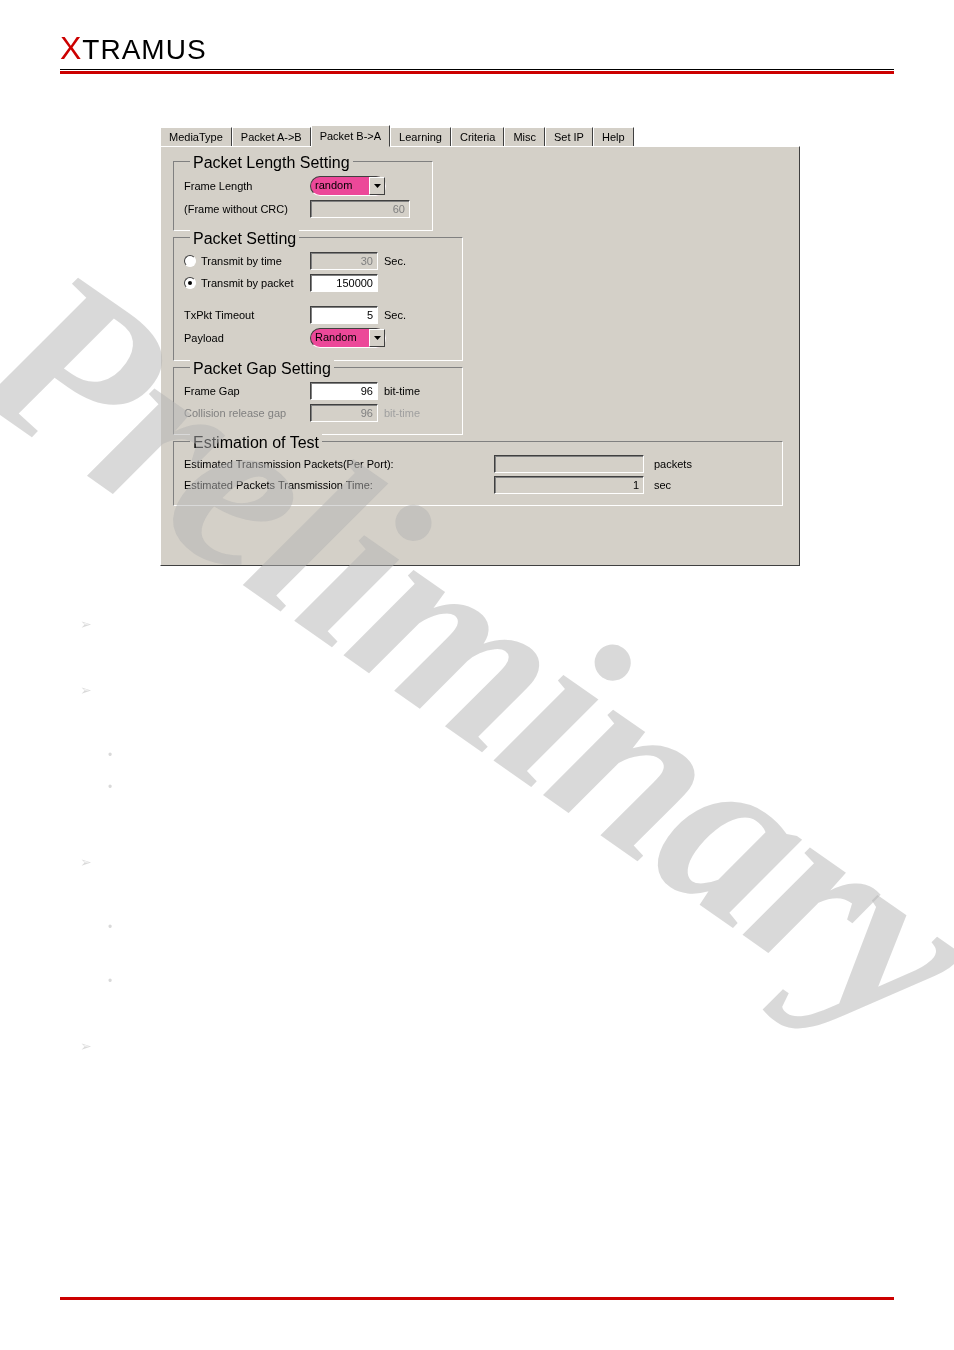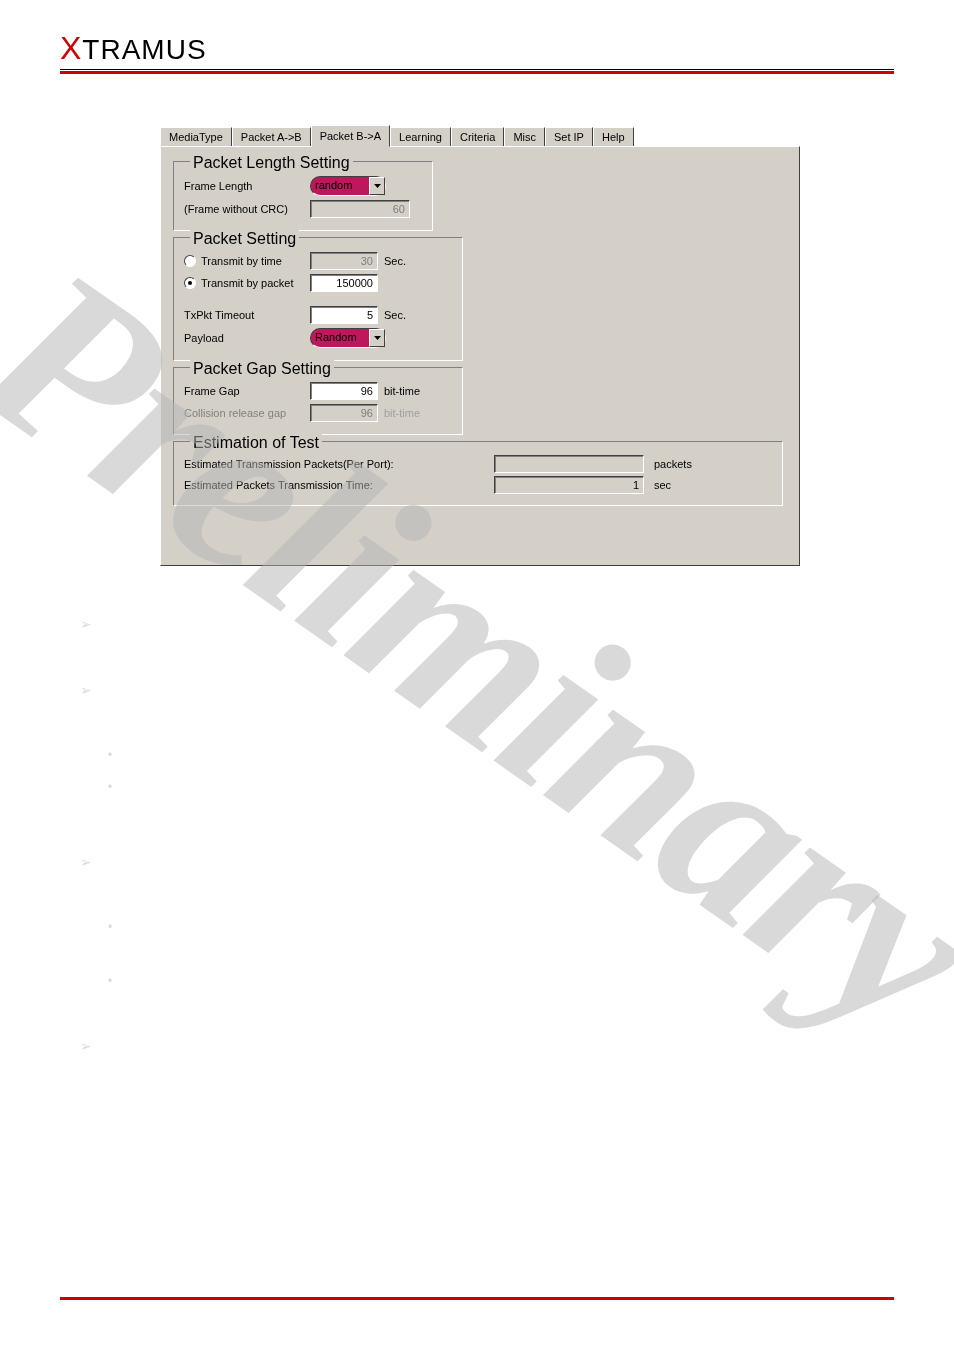--- a/index.html
+++ b/index.html
@@ -157,21 +157,21 @@
     }
     .input-sunken.empty { background: #d4d0c8; }
     .combo {
       display: flex;
       width: 76px;
       height: 20px;
       border-top: 1px solid #404040;
       border-left: 1px solid #404040;
       border-right: 1px solid #fff;
       border-bottom: 1px solid #fff;
-      background: #be185d;
+      background: #ec4899;
       border-radius: 10px;
     }
     .combo .combo-text {
       flex: 1;
       padding: 2px 4px;
       font-size: 11px;
       text-align: left;
     }
     .combo .combo-btn {
       width: 16px;

